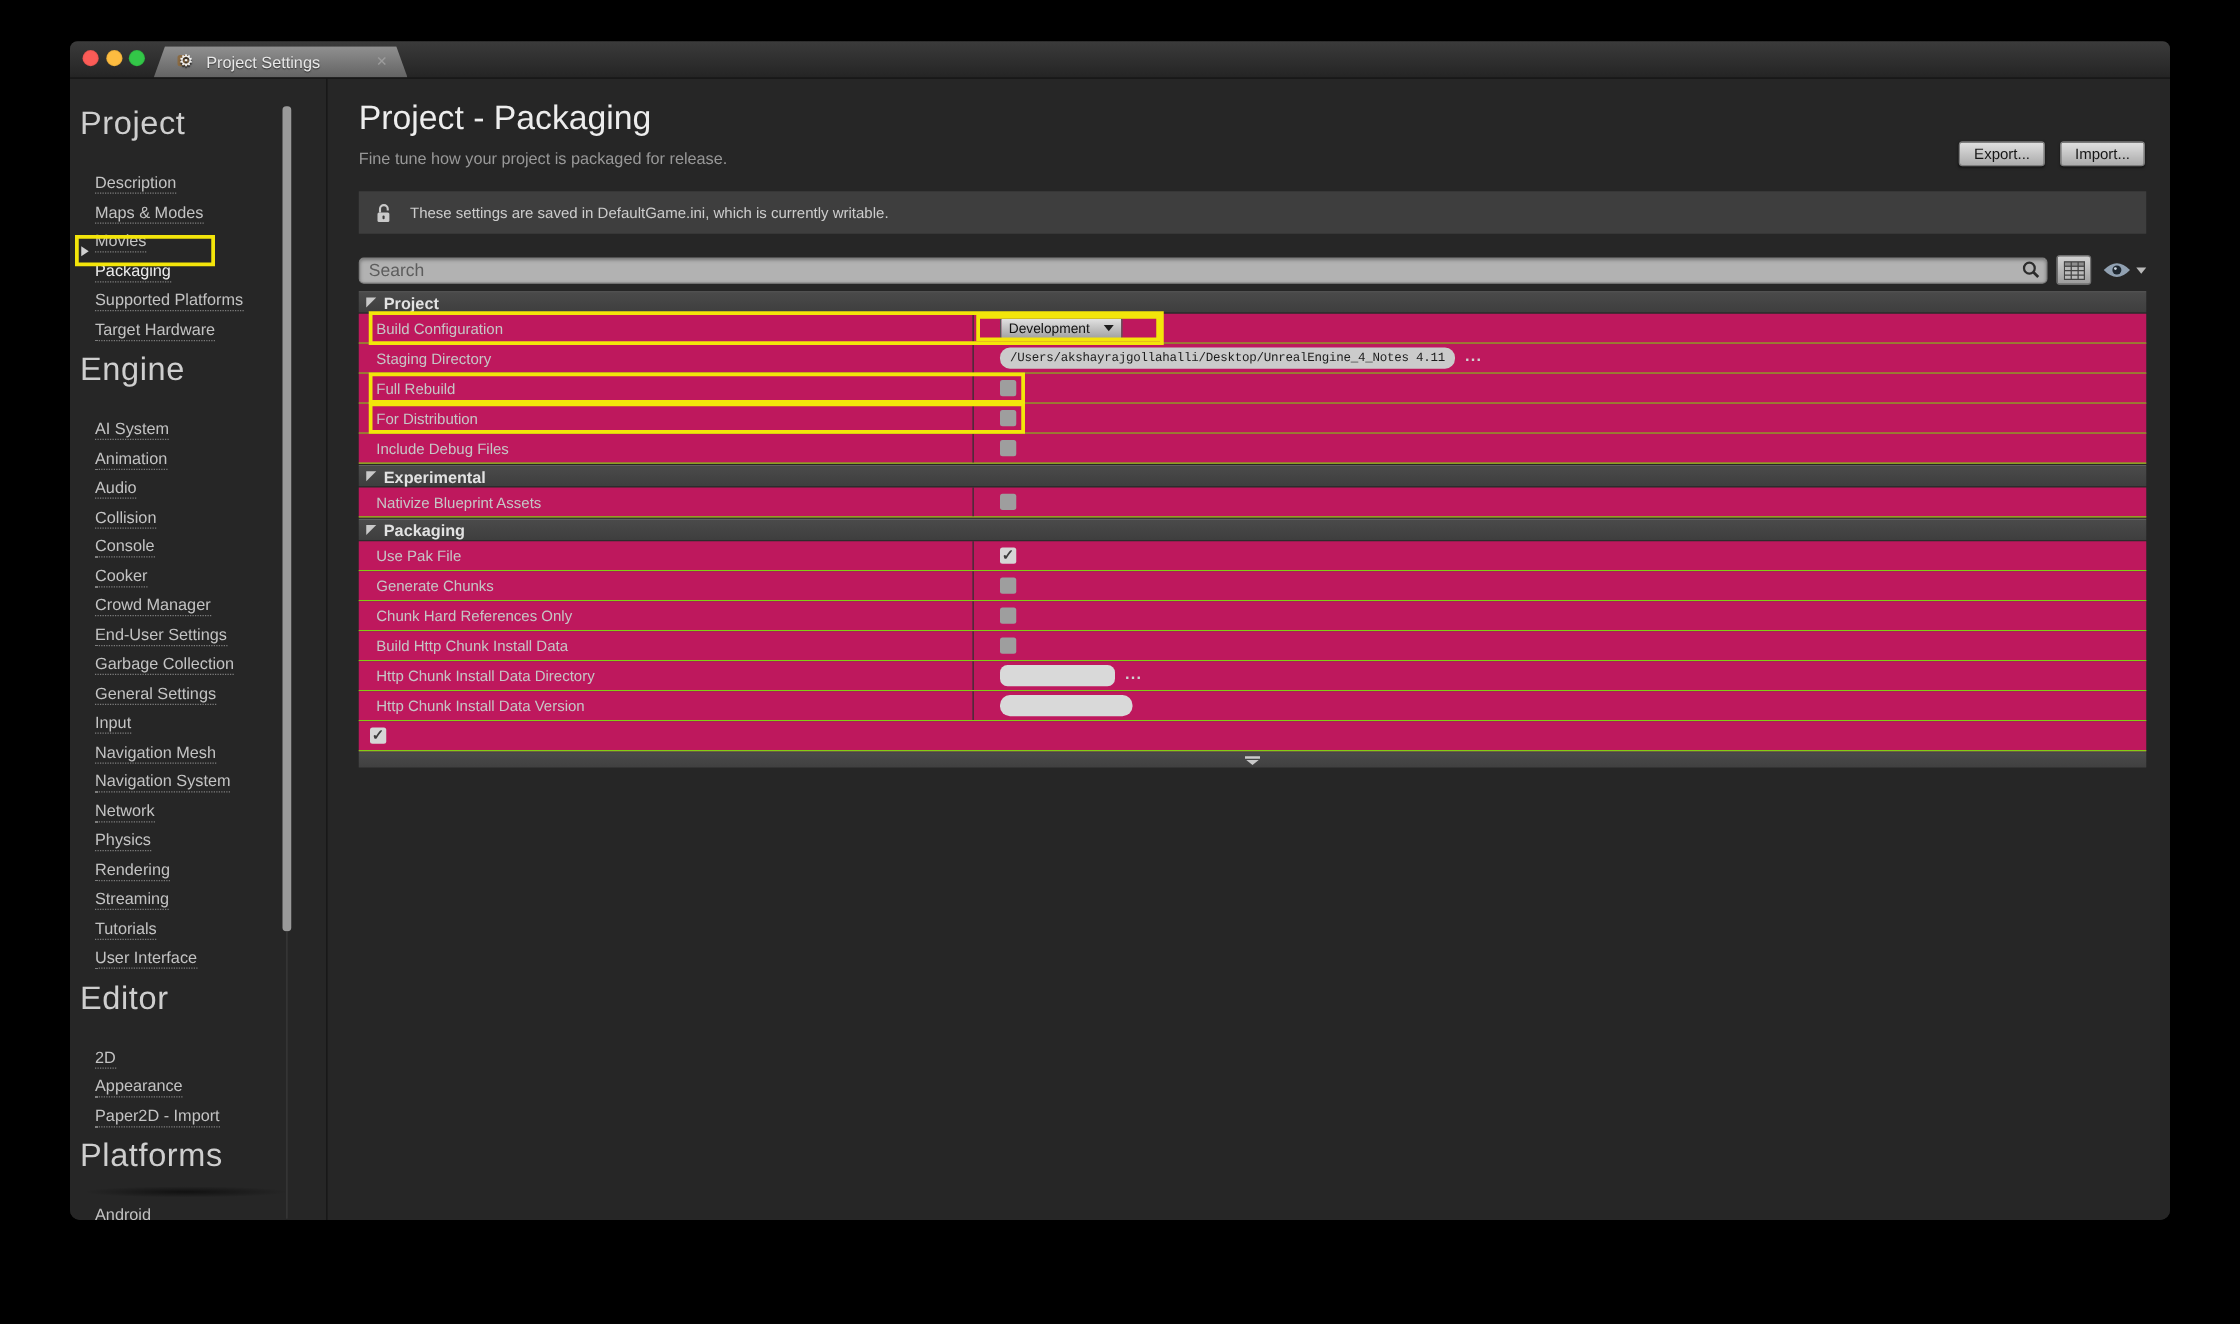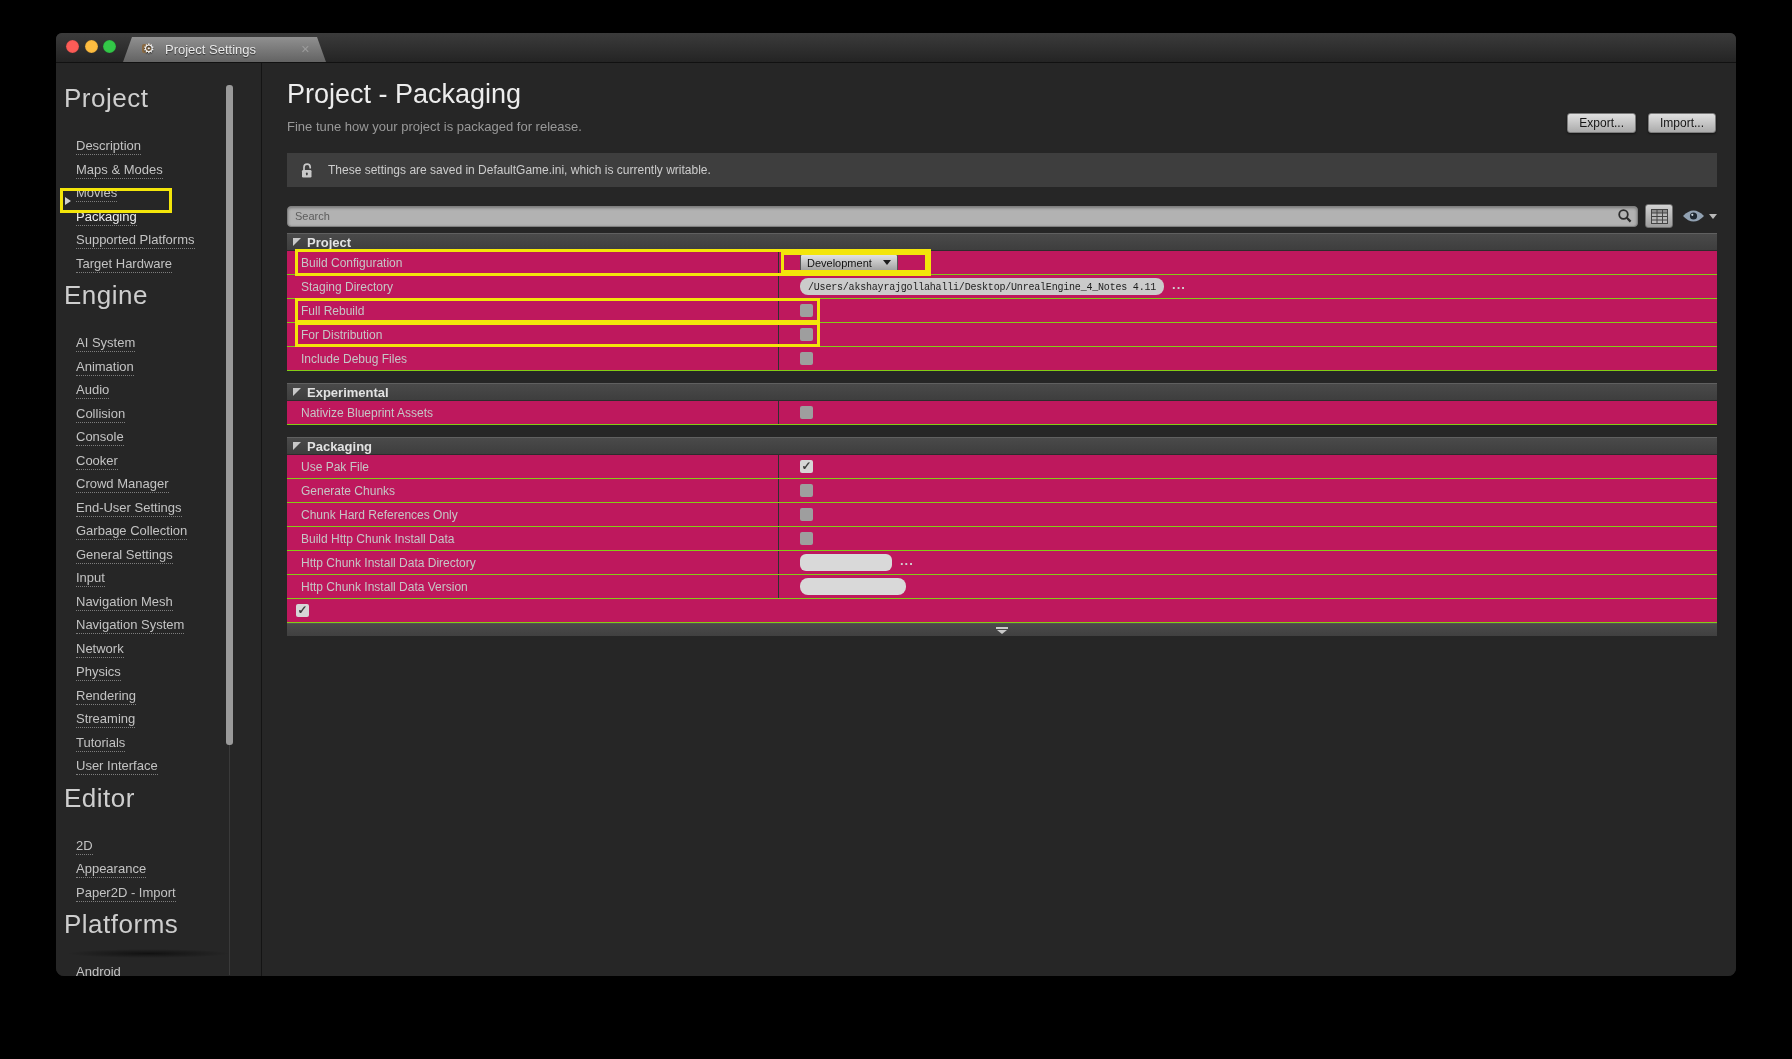--- a/index.html
+++ b/index.html
@@ -62,36 +62,36 @@
          box-shadow:0 1px 2px rgba(0,0,0,.5); }
 
   .notice { position:absolute; left:24px; top:90px; width:1430px; height:30px;
             background:#3e3e3e; display:flex; align-items:center; padding:17px 12px; gap:14px; }
   .notice-text { font-size:12px; color:#cdcdcd; }
 
   .search-row { position:absolute; left:24px; top:140px; width:1430px; height:26px;
                 display:flex; align-items:center; }
   .search-wrap { position:relative; width:1363px; height:21px; }
   .search-input { width:100%; height:100%; background:#b2b2b2; border:1px solid #7f7f7f;
-                  border-radius:4px; font-size:11px; color:#333; padding:0 24px 0 7px;
+                  border-radius:4px; font-size:14px; color:#333; padding:0 24px 0 7px;
                   box-shadow:inset 0 1px 3px rgba(0,0,0,.35); outline:none;
                   font-family:"Liberation Sans", sans-serif; }
   .search-input::placeholder { color:#5d5d5d; }
   .search-mag { position:absolute; right:5px; top:2px; }
   .grid-btn { margin-left:7px; width:28px; height:24px; border-radius:3px;
               background:linear-gradient(#d2d2d2,#9d9d9d); border:1px solid #6f6f6f;
               display:flex; align-items:center; justify-content:center; }
   .eye-wrap { margin-left:9px; display:flex; align-items:center; gap:4px; }
   .eye-caret { width:0; height:0; border-left:4px solid transparent;
                border-right:4px solid transparent; border-top:5px solid #b9b9b9; }
 
   
   .panel { position:absolute; left:24px; top:170px; width:1430px; }
   .sec { margin-top:0; }
-  .sec + .sec { margin-top:12px; }
+  .sec + .sec { margin-top:1px; }
   .cat-header { height:18px; background:linear-gradient(#4a4a4a,#3e3e3e);
                 border-top:1px solid #606060; border-bottom:1px solid #2c2c2c;
                 display:flex; align-items:center; padding-left:6px; gap:6px; }
   .cat-tri { width:0; height:0; border-top:8px solid #c9c9c9; border-right:8px solid transparent; }
   .cat-title { font-size:13px; font-weight:bold; color:#e2e2e2; }
   .prop-row { position:relative; height:24px; background:#be185d; display:flex;
               border-bottom:1px solid #84cc16;gap:12px; }
   .prop-label { flex:0 0 492px; display:flex; align-items:center; padding-left:14px;
                 font-size:12px; color:#c6c6c6; border-right:1px solid #2f2f2f; }
   .prop-value { flex:1; display:flex; align-items:center; padding-left:9px; gap:8px; }

